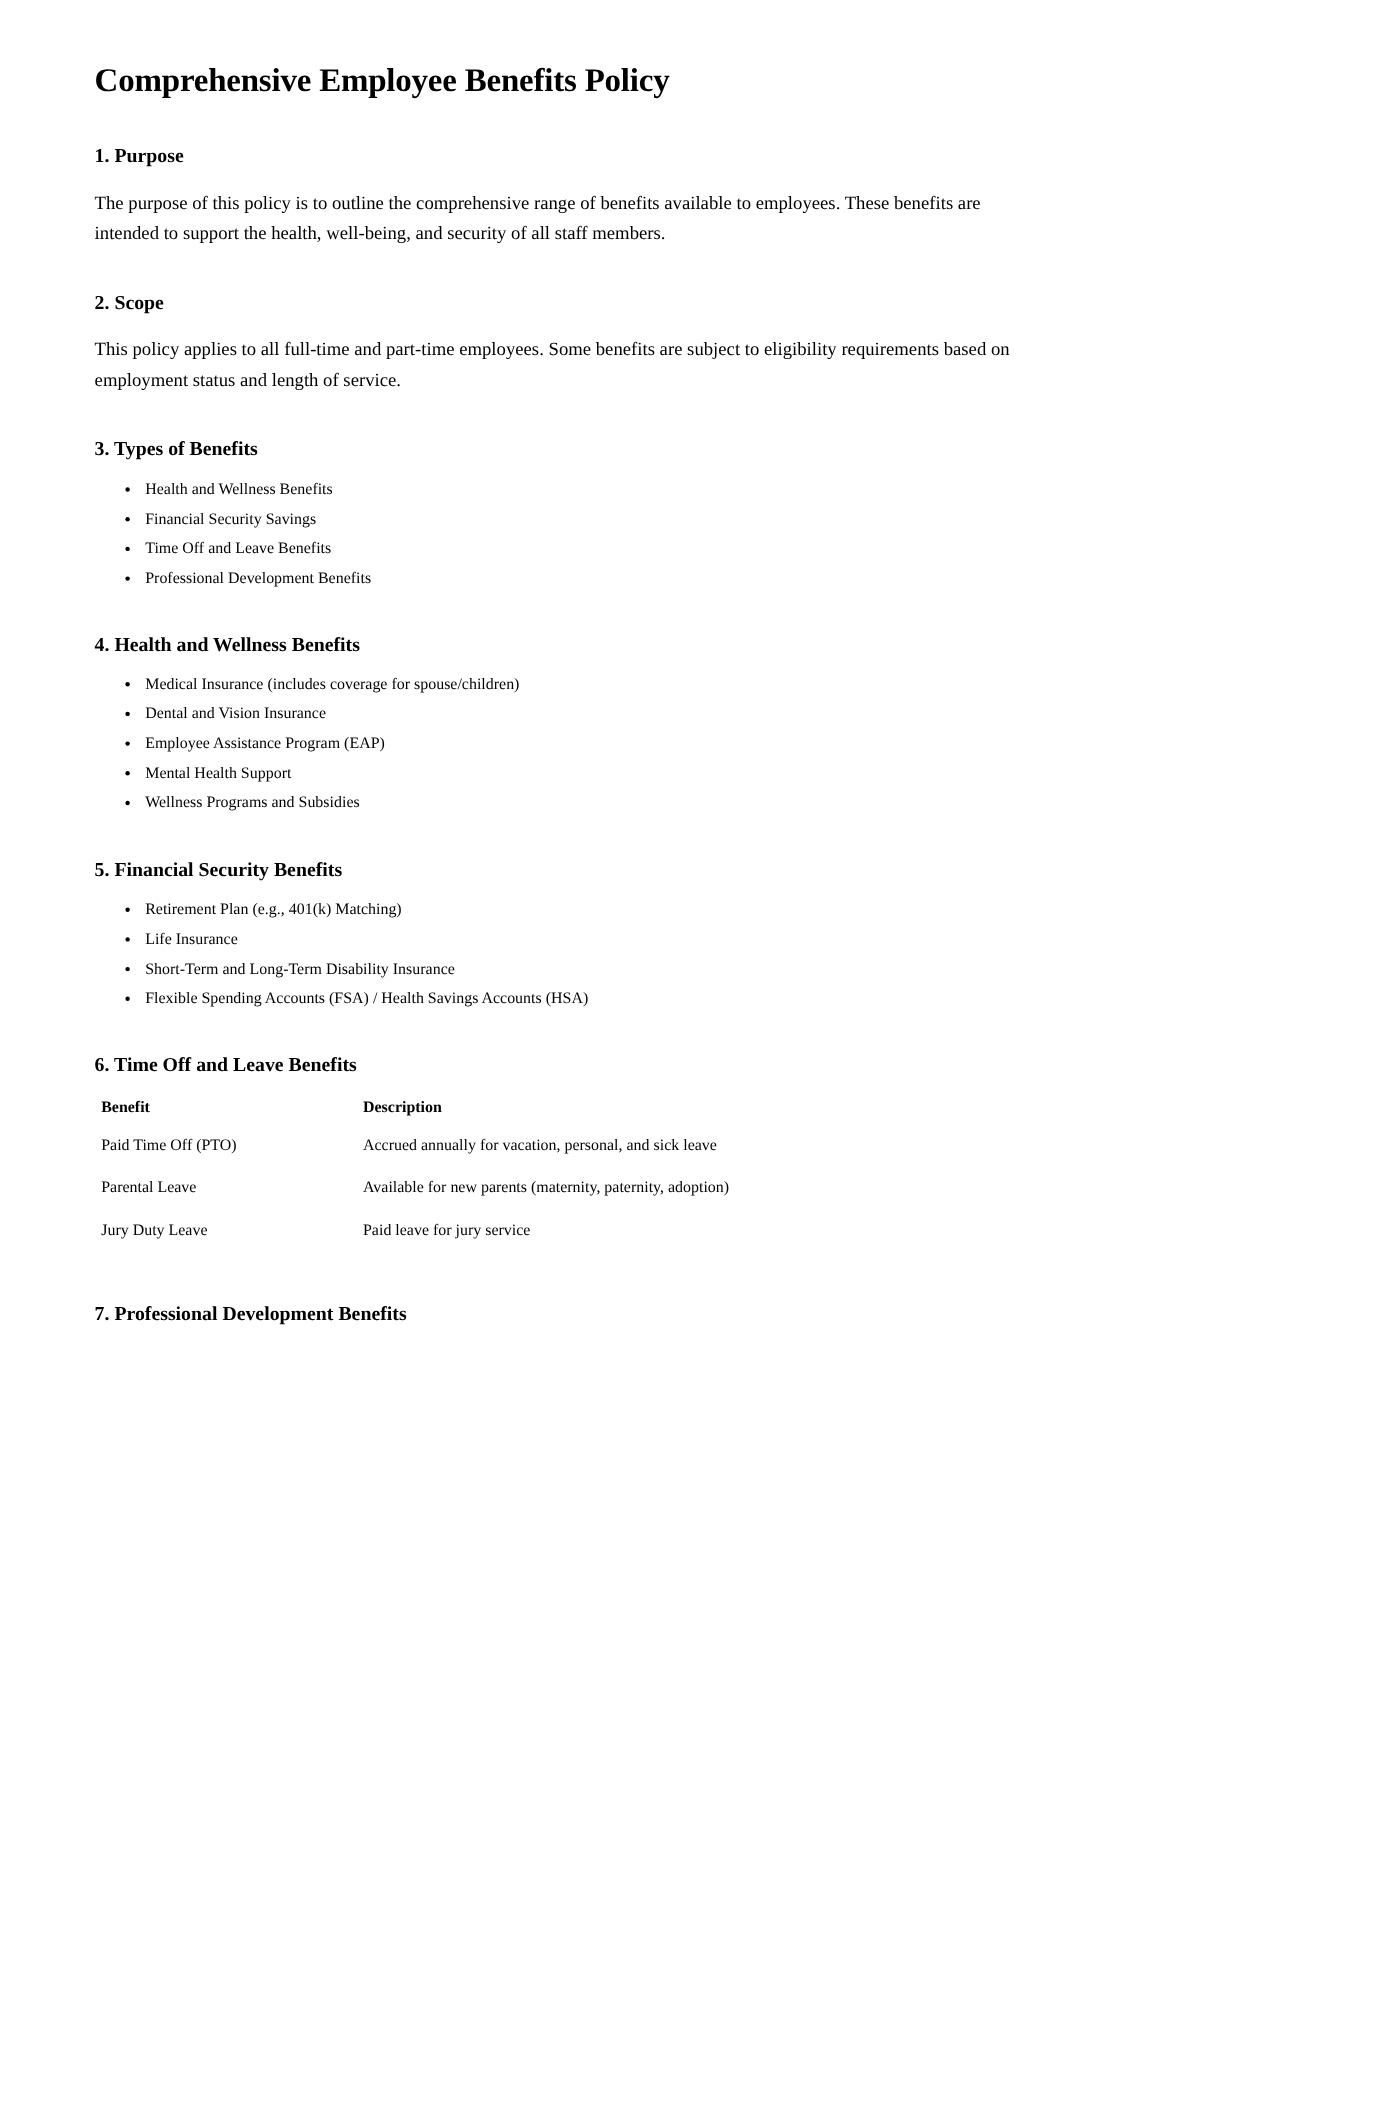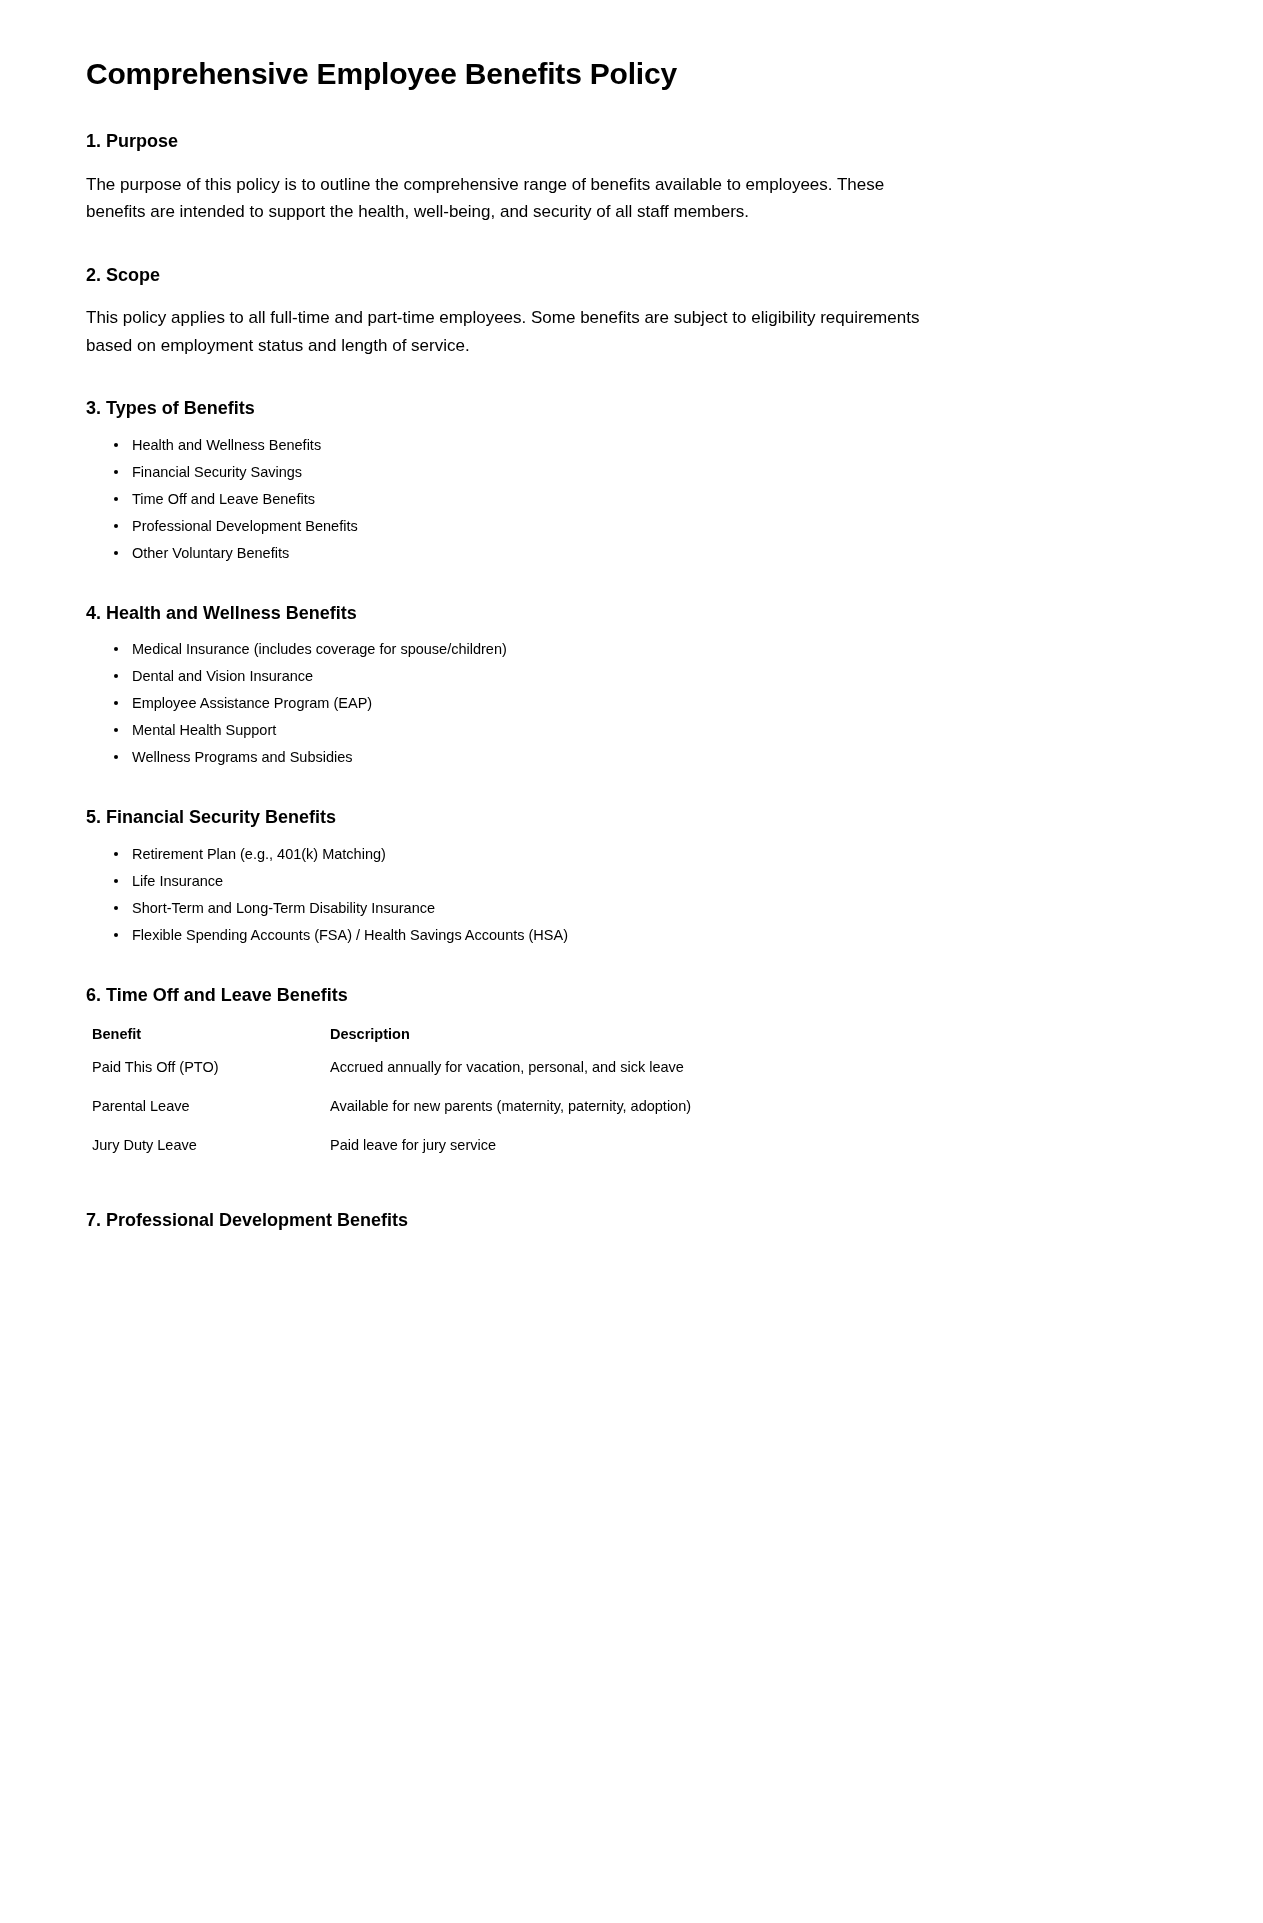--- a/index.html
+++ b/index.html
@@ -16,20 +16,21 @@
   }
 
   
   .doc-clip {
     position: absolute;
     left: 0;
     top: 0;
     width: 1119px;
     height: 1303px;
     overflow: hidden;
+    font-family: Liberation Serif, serif;
   }
 
   .doc-body {
     padding: 56px 86px 0 86px;
     box-sizing: border-box;
   }
 
   .doc-title {
     font-size: 30px;
     font-weight: bold;
@@ -126,21 +127,20 @@
 
     <h2 class="section-heading">2. Scope</h2>
     <p class="para">This policy applies to all full-time and part-time employees. Some benefits are subject to eligibility requirements based on employment status and length of service.</p>
 
     <h2 class="section-heading">3. Types of Benefits</h2>
     <ul class="bullets">
       <li>Health and Wellness Benefits</li>
       <li>Financial Security Savings</li>
       <li>Time Off and Leave Benefits</li>
       <li>Professional Development Benefits</li>
-      <li>Other Voluntary Benefits</li>
     </ul>
 
     <h2 class="section-heading">4. Health and Wellness Benefits</h2>
     <ul class="bullets">
       <li>Medical Insurance (includes coverage for spouse/children)</li>
       <li>Dental and Vision Insurance</li>
       <li>Employee Assistance Program (EAP)</li>
       <li>Mental Health Support</li>
       <li>Wellness Programs and Subsidies</li>
     </ul>
@@ -156,21 +156,21 @@
     <h2 class="section-heading">6. Time Off and Leave Benefits</h2>
     <table class="benefits-table">
       <thead>
         <tr>
           <th class="col-benefit">Benefit</th>
           <th class="col-desc">Description</th>
         </tr>
       </thead>
       <tbody>
         <tr>
-          <td class="col-benefit">Paid This Off (PTO)</td>
+          <td class="col-benefit">Paid Time Off (PTO)</td>
           <td class="col-desc">Accrued annually for vacation, personal, and sick leave</td>
         </tr>
         <tr>
           <td class="col-benefit">Parental Leave</td>
           <td class="col-desc">Available for new parents (maternity, paternity, adoption)</td>
         </tr>
         <tr>
           <td class="col-benefit">Jury Duty Leave</td>
           <td class="col-desc">Paid leave for jury service</td>
         </tr>

